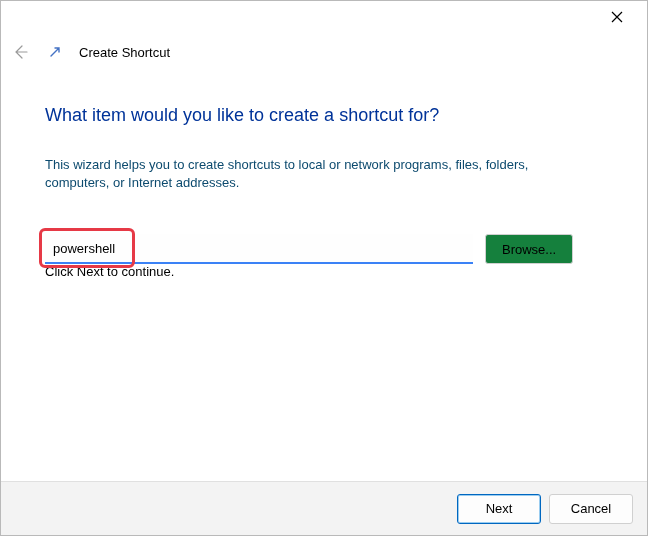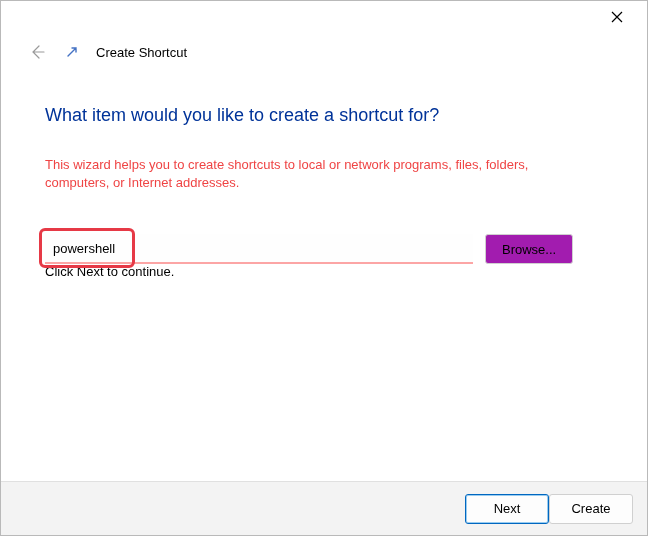--- a/index.html
+++ b/index.html
@@ -30,21 +30,21 @@
       display: flex;
       align-items: center;
       justify-content: center;
       font-size: 14px;
       cursor: pointer;
     }
     .header-row {
       display: flex;
       align-items: center;
       gap: 16px;
-      padding: 8px 14px 4px 25px;
+      padding: 8px 14px 4px 8px;
     }
     .back-icon {
       width: 22px;
       height: 22px;
       display: flex;
       align-items: center;
       justify-content: center;
       color: #9a9a9a;
       font-size: 18px;
       cursor: pointer;
@@ -66,21 +66,21 @@
       padding: 38px 44px 0 44px;
     }
     .main-heading {
       color: #003399;
       font-size: 18px;
       font-weight: 400;
       margin-bottom: 30px;
     }
     .description {
       font-size: 13px;
-      color: #ef4444;
+      color: #0c4a6e;
       line-height: 1.4;
       margin-bottom: 42px;
       max-width: 540px;
     }
     .field-label {
       font-size: 13px;
       color: #000;
       margin-bottom: 6px;
     }
     .input-row {
@@ -91,42 +91,42 @@
     }
     .input-wrapper {
       position: relative;
       flex: 1;
       max-width: 428px;
     }
     .location-input {
       width: 100%;
       height: 30px;
       border: none;
-      border-bottom: 2px solid #fca5a5;
+      border-bottom: 2px solid #3b82f6;
       background: #fefefe;
       font-size: 13px;
       padding: 4px 8px;
       outline: none;
       font-family: inherit;
     }
     .highlight-box {
       position: absolute;
       left: -6px;
       top: -6px;
       width: 96px;
       height: 40px;
       border: 3px solid #e63946;
       border-radius: 6px;
       pointer-events: none;
       z-index: 5;
     }
     .browse-btn {
       height: 30px;
       padding: 0 16px;
-      background: #a21caf;
+      background: #15803d;
       border: 1px solid #d0d0d0;
       border-radius: 3px;
       font-size: 13px;
       font-family: inherit;
       cursor: pointer;
       min-width: 84px;
     }
     .continue-text {
       font-size: 13px;
       color: #000;
@@ -135,20 +135,21 @@
       position: absolute;
       bottom: 0;
       left: 0;
       right: 0;
       height: 54px;
       background: #f3f3f3;
       border-top: 1px solid #e0e0e0;
       display: flex;
       justify-content: flex-end;
       align-items: center;
+      gap: 8px;
       padding-right: 14px;
     }
     .footer-btn {
       height: 30px;
       min-width: 84px;
       padding: 0 16px;
       background: #fdfdfd;
       border: 1px solid #d0d0d0;
       border-radius: 3px;
       font-size: 13px;
@@ -193,14 +194,14 @@
       <input type="text" class="location-input" value="powershell" style="">
       <div class="highlight-box"></div>
     </div>
     <button class="browse-btn">Browse...</button>
   </div>
   <p class="continue-text">Click Next to continue.</p>
 </div>
 
 <div class="footer">
   <button class="footer-btn primary">Next</button>
-  <button class="footer-btn">Create</button>
+  <button class="footer-btn">Cancel</button>
 </div>
 
 </body></html>

